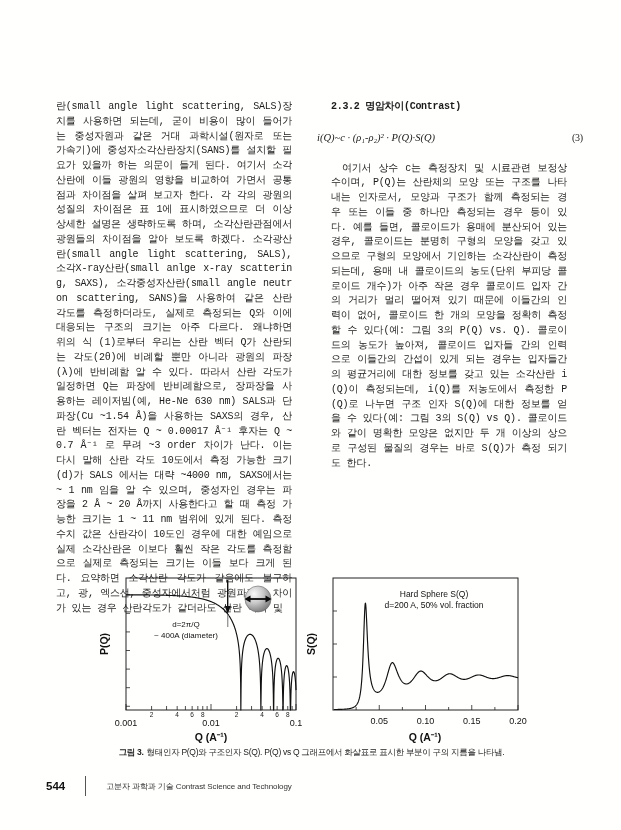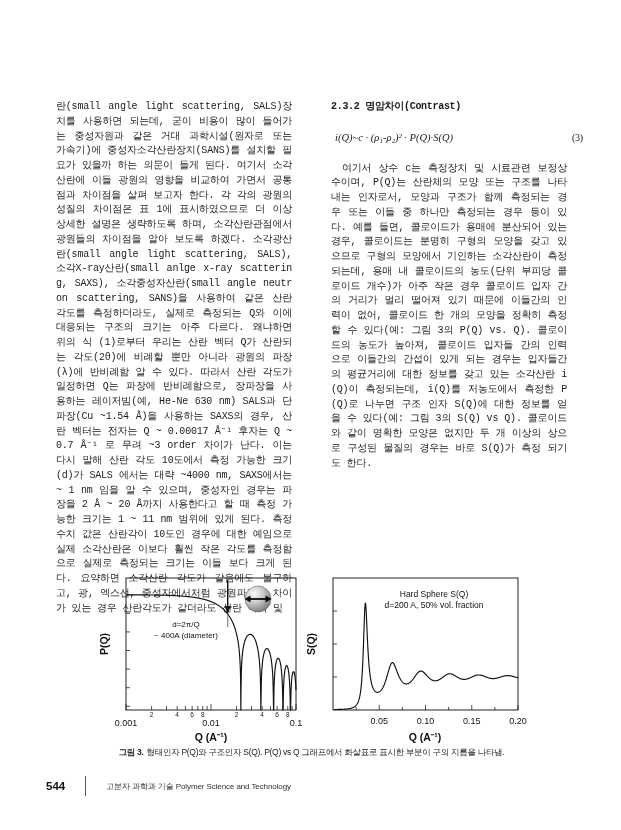--- a/index.html
+++ b/index.html
@@ -13,21 +13,21 @@
   .subtitle{font-family:"Liberation Sans",sans-serif;font-size:9.5px;color:#555;letter-spacing:-0.3px;}
   
   .col{position:absolute;top:84px;width:268px;font-size:10px;line-height:14.75px;
        text-align:justify;letter-spacing:-0.2px;word-break:break-all;}
   .col-left{left:40px;}
   .col-right{left:315px;}
   .col p{margin:16px;font-family:Liberation Mono, monospace;}
   .indent{text-indent:11px;}
   .sec-head{font-family:"Liberation Sans",sans-serif;font-weight:bold;font-size:10px;
             margin:13px 0 5px 0;text-align:left;letter-spacing:-0.3px;}
-  .eq-row{display:flex;justify-content:space-between;align-items:baseline;margin:13px 0 13px 20px;}
+  .eq-row{display:flex;justify-content:space-between;align-items:baseline;margin:13px 0 13px 2px;}
   .eq{font-style:italic;font-size:10.5px;letter-spacing:0;}
   .eq-num{font-style:normal;font-size:10px;}
   
   .figure{position:absolute;left:40px;top:575px;width:543px;height:205px;}
   .chart{position:absolute;top:0;}
   .frame{fill:none;stroke:#222;stroke-width:1;}
   .curve{fill:none;stroke:#101010;stroke-width:1.15;stroke-linejoin:round;}
   .ticks line{stroke:#222;stroke-width:0.8;}
   .tickmin{font:6.5px "Liberation Sans",sans-serif;fill:#222;}
   .tickmaj{font:9px "Liberation Sans",sans-serif;fill:#111;}
@@ -161,16 +161,16 @@
     </svg>
 
     <div class="caption">
       <span class="cap-label">그림 3.</span><span>형태인자 P(Q)와 구조인자 S(Q). P(Q) vs Q 그래프에서 화살표로 표시한 부분이 구의 지름을 나타냄.</span>
     </div>
   </div>
 
   <div class="footer">
     <span class="pagenum">544</span>
     <span class="f-sep"></span>
-    <span class="journal">고분자 과학과 기술 Polymer Science and Technology</span>
+    <span class="journal">고분자 과학과 기술 Contrast Science and Technology</span>
   </div>
 
 </div>
 
 </body></html>

